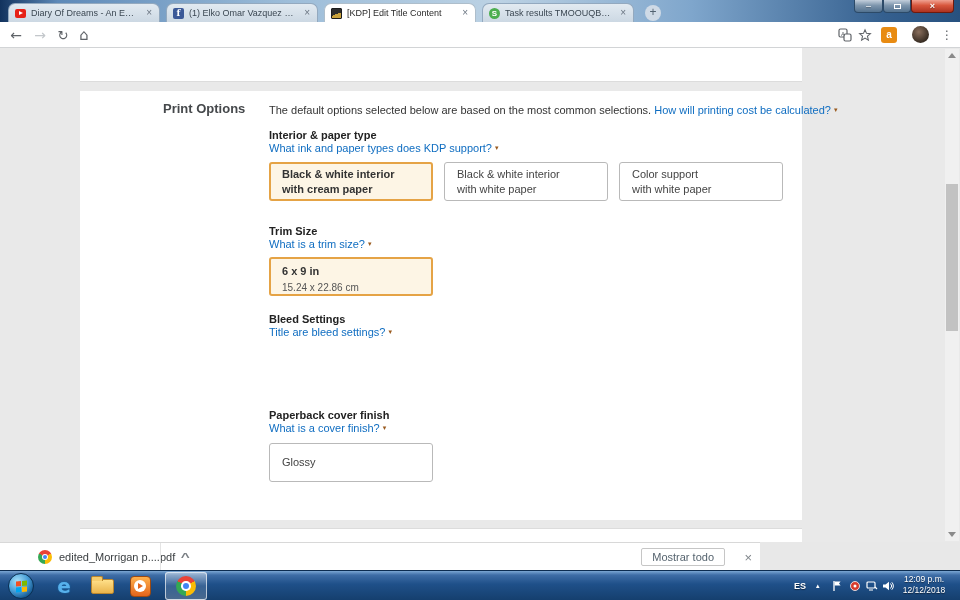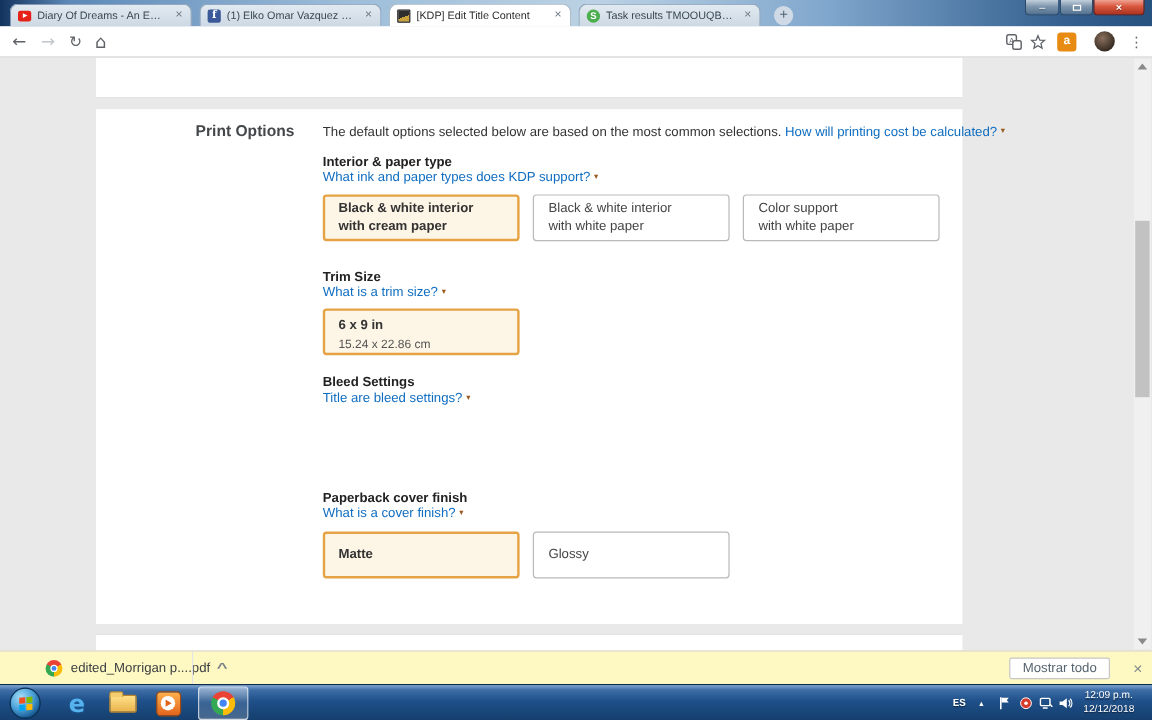--- a/index.html
+++ b/index.html
@@ -66,21 +66,21 @@
 
   
   .vscroll { position:absolute; right:1px; top:1px; width:14px; height:492px; background:#f0f0f0; }
   .sb-arrow { position:absolute; left:0; width:14px; height:13px; display:flex; align-items:center; justify-content:center; }
   .sb-arrow span { width:0; height:0; border-left:4px solid transparent; border-right:4px solid transparent; }
   .sb-up { top:0; } .sb-up span { border-bottom:5px solid #8a8a8a; }
   .sb-down { bottom:0; } .sb-down span { border-top:5px solid #8a8a8a; }
   .sb-thumb { position:absolute; left:1px; top:135px; width:12px; height:147px; background:#c2c2c2; }
 
   
-  .dlbar { position:absolute; top:542px; left:0; width:960px; height:28px; background:#fef9c3; border-top:1px solid #d8d8d8; }
+  .dlbar { position:absolute; top:542px; left:0; width:760px; height:28px; background:#ffffff; border-top:1px solid #d8d8d8; }
   .dl-chip { position:absolute; left:38px; top:0; height:28px; display:flex; align-items:center; gap:7px; }
   .dl-name { font-size:11px; color:#3c4043; }
   .dl-caret { font-size:11px; color:#7a7f84; font-weight:bold; transform:scaleX(1.4); }
   .dl-sep { position:absolute; left:160px; top:0; width:1px; height:28px; background:#e4e4e4; }
   .showall { position:absolute; right:35px; top:5px; height:18px; padding:0 10px; border:1px solid #c6c6c6; border-radius:2px;
     background:#fff; font-size:11px; color:#56646f; line-height:16px; }
   .dl-close { position:absolute; right:8px; top:0; height:28px; display:flex; align-items:center; color:#80868b; font-size:13px; }
 
   
   .chromelogo { border-radius:50%; background:conic-gradient(from 60deg,#fbbc05 0 120deg,#34a853 0 240deg,#ea4335 0 360deg); position:relative; }
@@ -98,21 +98,21 @@
   .winflag i:nth-child(3){background:#00a4ef;} .winflag i:nth-child(4){background:#ffb900;}
   .tb-btn { position:absolute; top:2px; width:36px; height:26px; display:flex; align-items:center; justify-content:center; }
   .ie-e { font-size:20px; font-weight:bold; color:#57b1ec; text-shadow:0 0 2px #1a6aa8; font-family:"DejaVu Sans",sans-serif; }
   .folder { width:23px; height:15px; background:linear-gradient(#ffe08a,#e9b44c); border:1px solid #b9862e; border-radius:2px; position:relative; }
   .folder::before { content:""; position:absolute; left:-1px; top:-4px; width:10px; height:4px; background:#f5cd6d; border:1px solid #b9862e; border-bottom:none; border-radius:2px 2px 0 0; }
   .wmp { width:21px; height:21px; border-radius:4px; background:linear-gradient(#ffb14d,#e2641c); border:1px solid #9c4a12; display:flex; align-items:center; justify-content:center; }
   .wmp i { width:12px; height:12px; background:#fff; border-radius:50%; position:relative; }
   .wmp i::after { content:""; position:absolute; left:4px; top:3px; border-left:5px solid #e2641c; border-top:3px solid transparent; border-bottom:3px solid transparent; }
   .chrome-active { position:absolute; left:165px; top:1px; width:42px; height:28px; border:1px solid rgba(255,255,255,.65); border-radius:3px;
     background:linear-gradient(rgba(255,255,255,.45),rgba(255,255,255,.12) 50%,rgba(255,255,255,.22)); display:flex; align-items:center; justify-content:center; }
-  .tray { position:absolute; top:0; height:30px; display:flex; align-items:center; color:#fff;font-family:Liberation Mono, monospace; }
+  .tray { position:absolute; top:0; height:30px; display:flex; align-items:center; color:#fff; }
   .tray-es { left:794px; font-size:9px; font-weight:bold; text-shadow:0 1px 1px rgba(0,0,0,.5); }
   .tray-caret { left:816px; font-size:7px; font-family:"DejaVu Sans",sans-serif; }
   .tray-ico { width:12px; height:12px; }
   .clock { position:absolute; left:893px; top:3px; width:62px; text-align:center; color:#fff; font-size:8.5px; line-height:11px; text-shadow:0 1px 1px rgba(0,0,0,.5); }
 </style>
 </head>
 <body>
 
 <div class="screen">
 
@@ -213,23 +213,20 @@
         <a class="help" href="#">Title are bleed settings?</a>
         <span class="caret">▾</span>
       </div>
 
       <div class="g-label" style="top:318px">Paperback cover finish</div>
       <div class="g-link" style="top:331px">
         <a class="help" href="#">What is a cover finish?</a>
         <span class="caret">▾</span>
       </div>
       <div class="opt-row" style="top:352px">
-        <div class="opt selected">
-          <div>Matte</div>
-        </div>
         <div class="opt">
           <div>Glossy</div>
         </div>
       </div>
     </div>
 
     <div class="strip-bottom"></div>
 
     <div class="vscroll">
       <div class="sb-arrow sb-up">

